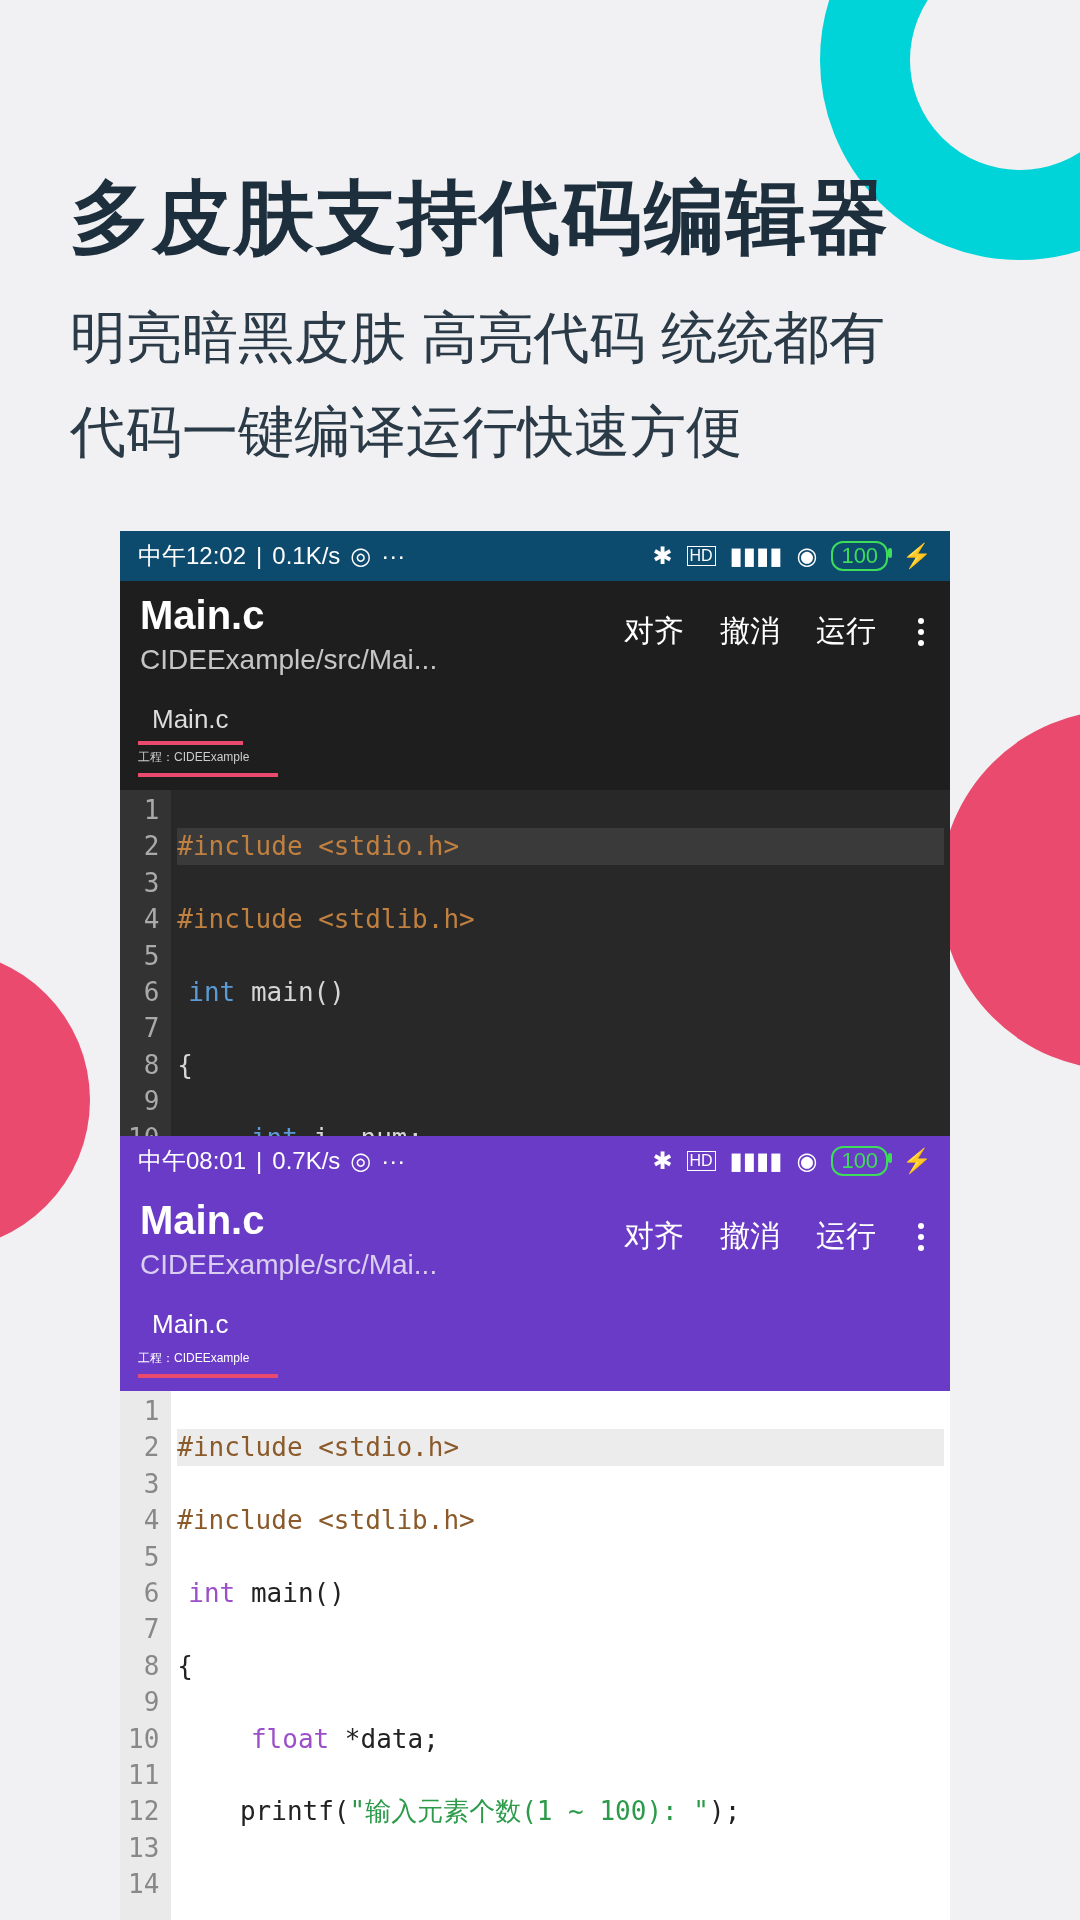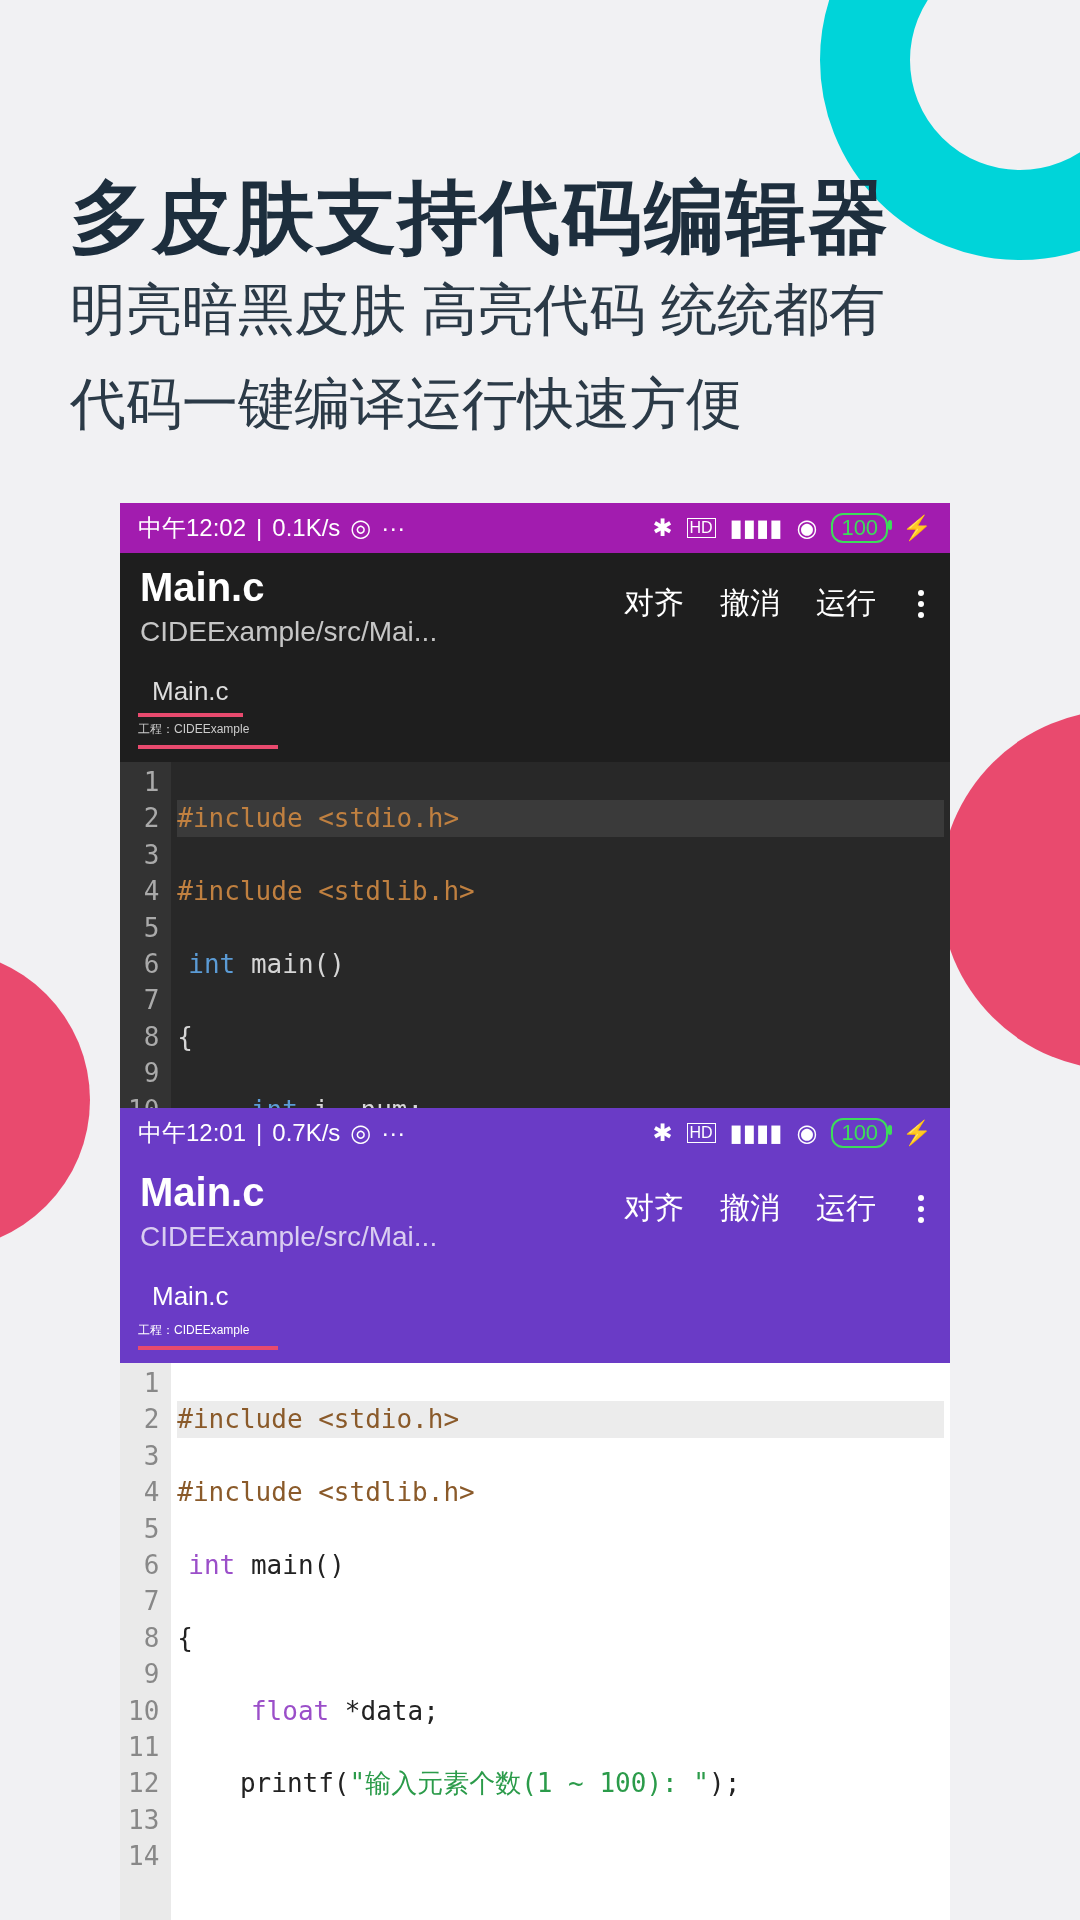--- a/index.html
+++ b/index.html
@@ -38,21 +38,21 @@
   z-index: 0;
 }
 
 .headline {
   position: relative;
   z-index: 2;
   padding: 165px 103px 0 70px;
   color: #1d2e3d;
 }
 .headline h1 { font-size: 80px; font-weight: 700; letter-spacing: 2px; }
-.headline .sub { font-size: 56px; font-weight: 400; color: #2b3a47; }
+.headline .sub { font-size: 56px; font-weight: 400; margin-top: 28px; color: #2b3a47; }
 .headline .sub2 { font-size: 56px; font-weight: 400; margin-top: 18px; color: #2b3a47; }
 
 .phones { position: relative; z-index: 1; margin-top: 60px; }
 
 .phone {
   position: absolute;
   width: 830px;
   left: 120px;
   overflow: hidden;
 }
@@ -62,21 +62,21 @@
 
 .status {
   display: flex;
   align-items: center;
   justify-content: space-between;
   color: #fff;
   font-size: 24px;
   padding: 8px 18px;
   height: 50px;
 }
-.phone-dark .status { background: #a21caf; }
+.phone-dark .status { background: #0c4a6e; }
 .phone-light .status { background: #6a3bc6; }
 .status .left { display: flex; align-items: center; gap: 10px; }
 .status .right { display: flex; align-items: center; gap: 14px; }
 .battery {
   display: inline-flex; align-items: center;
   border: 2px solid #3ddc5a; border-radius: 12px;
   padding: 0 8px; font-size: 22px; color: #3ddc5a;
   position: relative;
 }
 .battery::after { content:""; position:absolute; right:-6px; top:5px; width:4px; height:10px; background:#3ddc5a; border-radius:2px; }
@@ -231,21 +231,21 @@
 <span class="row"><span>    data = (</span><span class="ty">float</span><span>*) calloc(num, sizeof(</span><span class="ty">float</span><span>));</span></span>
 <span class="row"><span>    if(data </span><span class="op-red">==</span><span> NULL)</span></span>
 <span class="row">    {</span>
     </div>
   </div>
 </div>
 
 <div class="phone phone-light">
   <div class="status">
     <div class="left">
-      <span>中午12:01</span>
+      <span>中午08:01</span>
       <span>|</span>
       <span>0.7K/s</span>
       <span>◎</span>
       <span>···</span>
     </div>
     <div class="right">
       <span>✱</span>
       <span style="font-size:16px;border:1px solid #fff;padding:0 2px;">HD</span>
       <span>▮▮▮▮</span>
       <span>◉</span>

